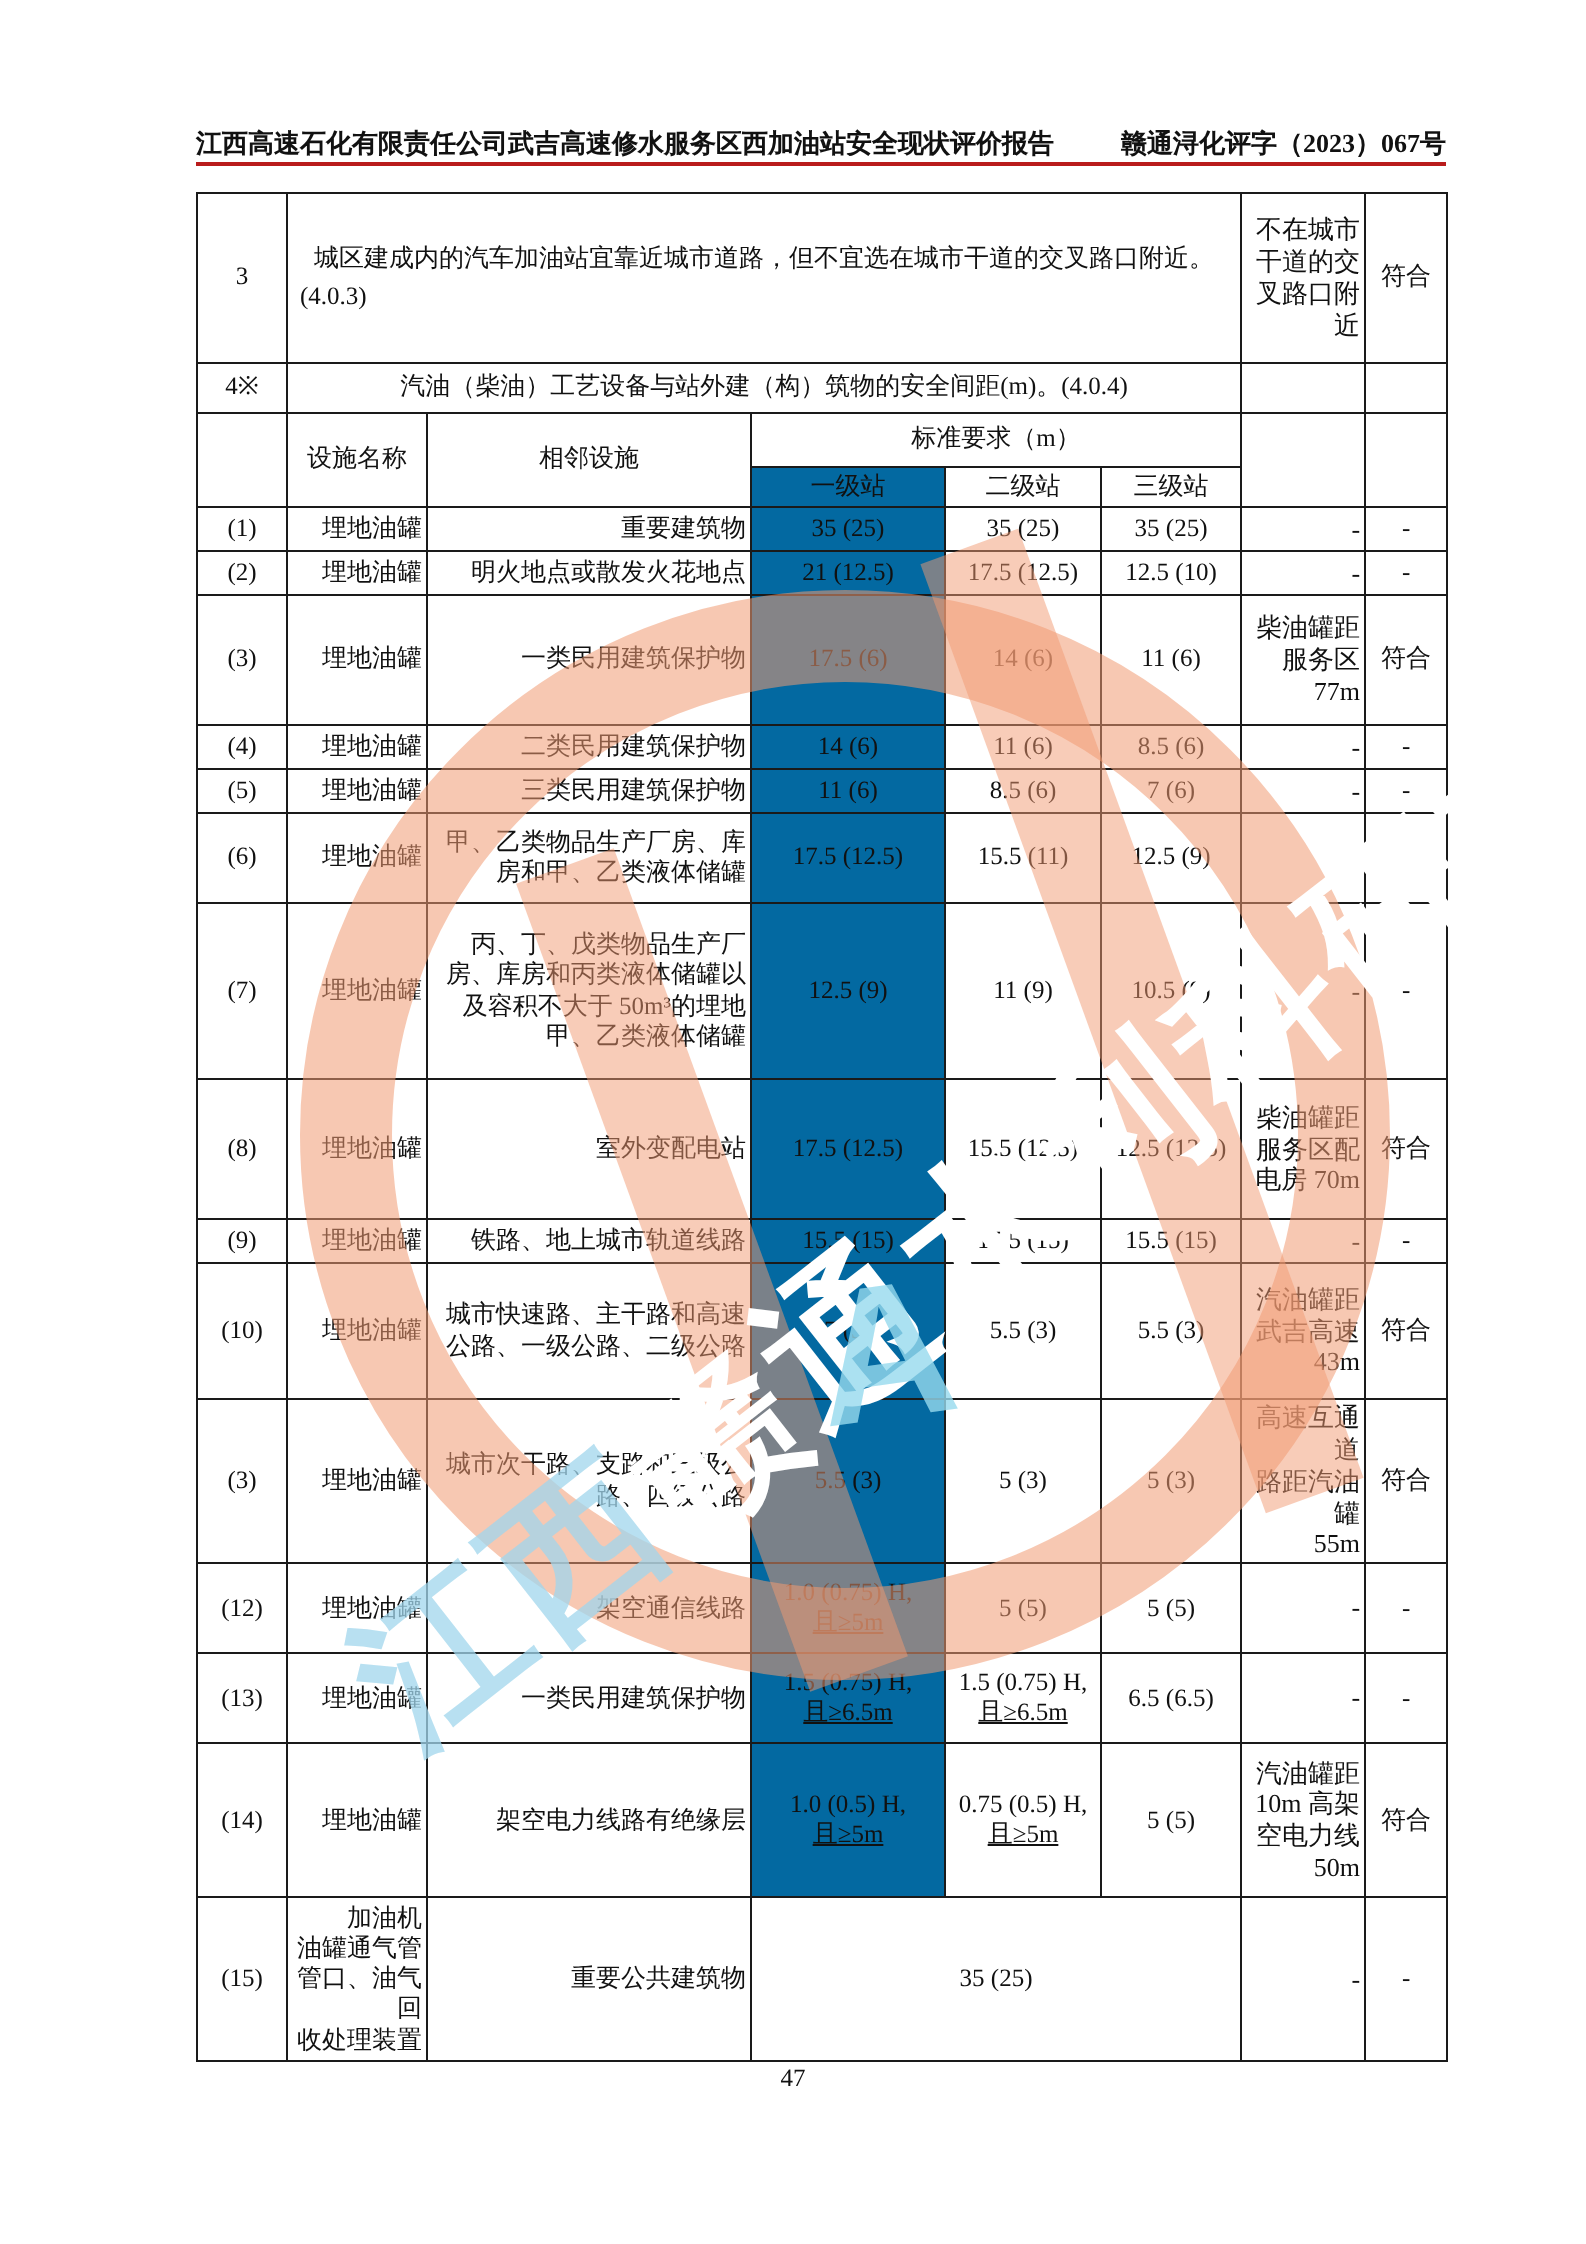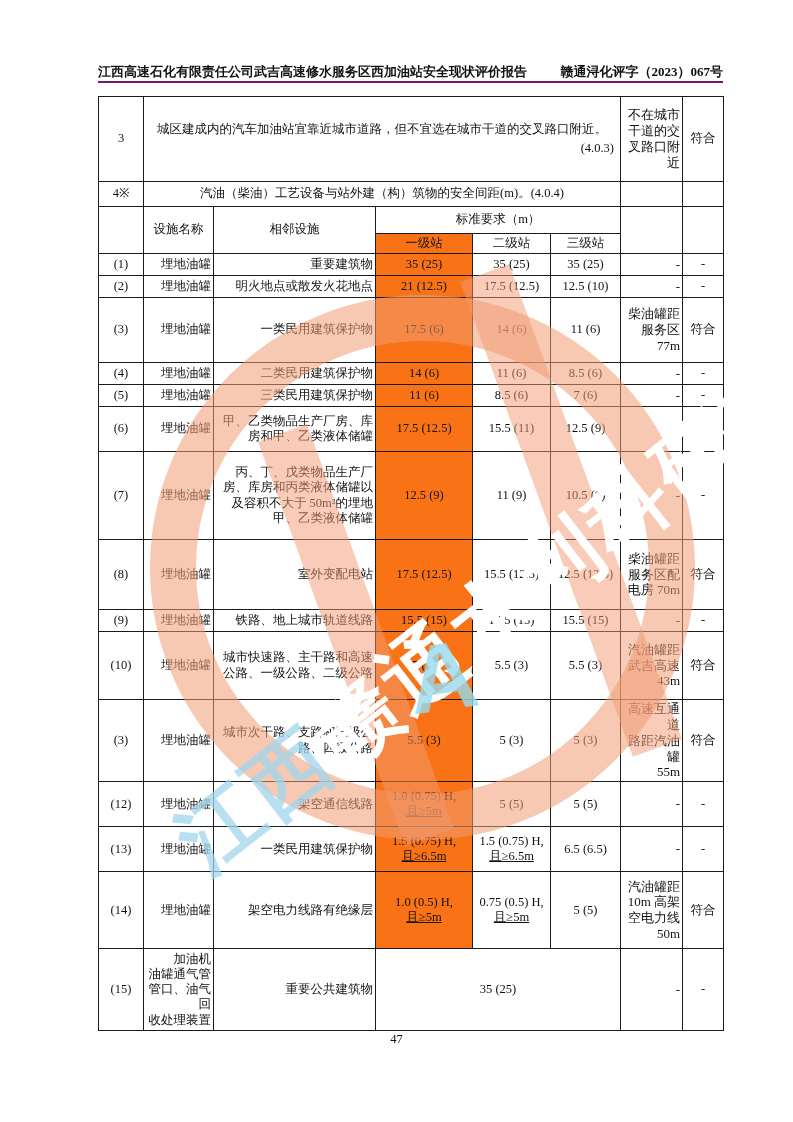--- a/index.html
+++ b/index.html
@@ -4,36 +4,36 @@
 <style>
   html,body{margin:0;padding:0;}
   body{
     width:793px;height:1122px;position:relative;overflow:hidden;
     background:#ffffff;color:#111;
     font-family:"Liberation Serif","DejaVu Serif",serif;
   }
   
   .pagehead{
     position:absolute;left:98px;top:58px;width:625px;height:23px;
-    border-bottom:2px solid #701a75;display:flex;justify-content:space-between;
+    border-bottom:2px solid #b91c1c;display:flex;justify-content:space-between;
     align-items:flex-end;font-weight:bold;font-size:13px;line-height:1.3;
   }
   
   .tblwrap{position:absolute;left:98px;top:96px;z-index:1;}
   table{border-collapse:collapse;table-layout:fixed;width:625px;background:transparent;}
   td{
     border:1.5px solid #1a1a1a;padding:1px 2px;text-align:center;vertical-align:middle;
     font-size:12.5px;line-height:1.22;overflow:hidden;word-break:break-all;
   }
   td.pre{white-space:pre-line;text-align:right;}
   td.sm{font-size:13px;white-space:pre-line;text-align:right;}
   td.desc{font-size:12.5px;padding:3px 6px;}
-  td.shade{background:#f97316;}
+  td.shade{background:#0369a1;}
   .u{text-decoration:underline;}
-  .ref{display:block;text-align:right;margin-top:4px;}
+  .ref{display:block;text-align:left;margin-top:4px;}
   
   .pagenum{position:absolute;left:0;top:1032px;width:793px;text-align:center;
     font-size:12.5px;z-index:1;}
   
   .wm{position:absolute;left:0;top:0;width:793px;height:1122px;z-index:2;pointer-events:none;}
   .wm-ring{
     position:absolute;left:150px;top:295px;width:545px;height:545px;border-radius:50%;
     border:46px solid rgba(241,154,114,0.55);box-sizing:border-box;
   }
   .wm-bar{position:absolute;background:rgba(241,154,114,0.50);}

